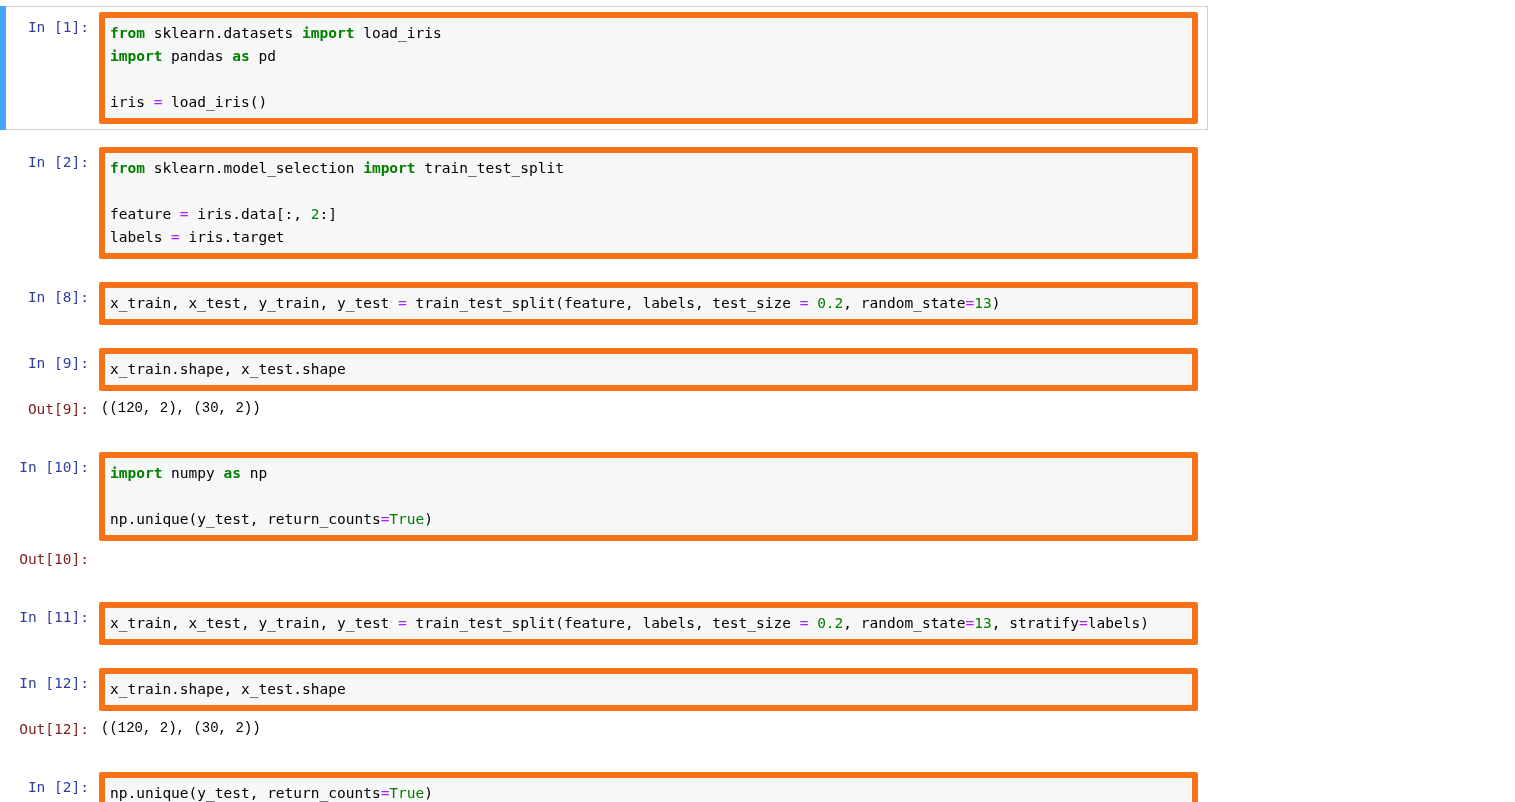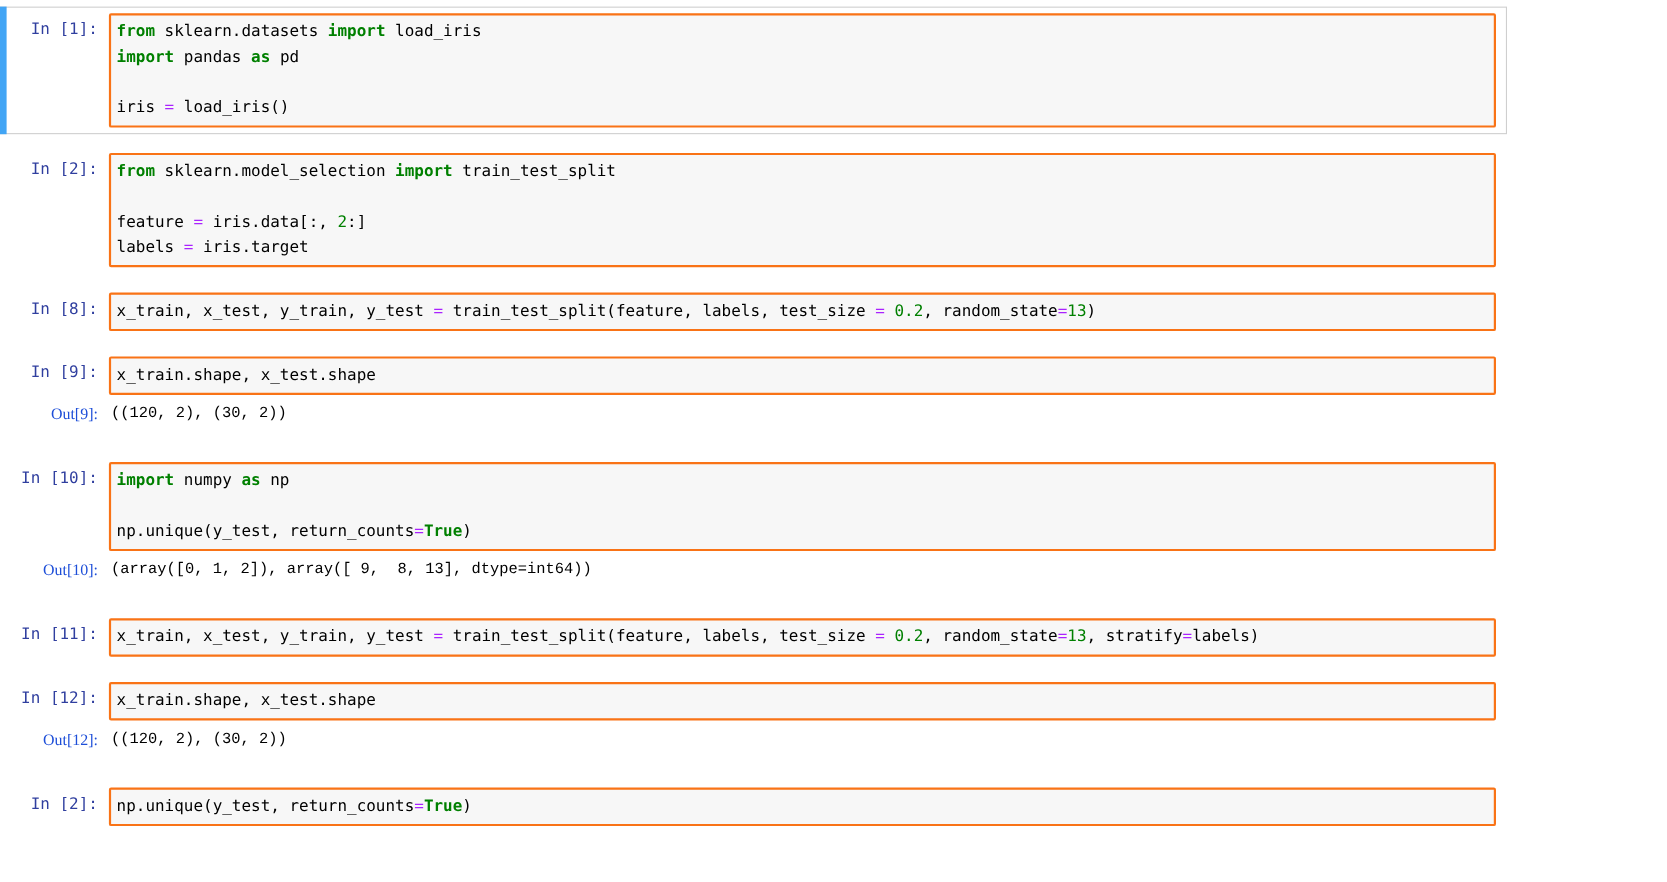--- a/index.html
+++ b/index.html
@@ -20,21 +20,21 @@
     box-sizing: border-box;
   }
 
   
   .cell {
     position: relative;
     display: block;
     padding: 5px 9px 5px 10px;
     box-sizing: border-box;
     border: 1px solid transparent;
-    width: 1370px;
+    width: 1208px;
     margin-left: 0px;
   }
   .cell.selected {
     border-color: #cfcfcf;
     background: #ffffff;
   }
   .cell.selected::before {
     content: "";
     position: absolute;
     left: -1px;
@@ -61,29 +61,28 @@
     font-size: 14.5px;
     line-height: 20px;
     white-space: nowrap;
     letter-spacing: 0px;
   }
   .prompt.in {
     color: #303f9f;
     padding-top: 5px;
   }
   .prompt.out {
-    color: #1d4ed8;
+    color: #7f1d1d;
     padding-top: 1px;
-    font-family: Liberation Serif, serif;
   }
 
   .code-box {
     flex: 1 1 auto;
     background: #f7f7f7;
-    border: 2px solid #f97316;
+    border: 6px solid #f97316;
     border-radius: 2px;
     padding: 4px 4px 4px 5px;
     box-sizing: border-box;
     max-width: 1333px;
     overflow: hidden;
   }
   pre.code {
     margin: 0;
     font-family: "DejaVu Sans Mono", monospace;
     font-size: 14.5px;
@@ -105,21 +104,21 @@
     padding-left: 2px;
     font-family: Liberation Mono, monospace;
     font-size: 14px;
     line-height: 20px;
     color: #000000;
     white-space: pre;
   }
 
   
   .k  { color: #008000; font-weight: bold; }   
-  .kc { color: #008000; font-weight: bold; }   
+  .kc { color: #008000; font-weight: normal; }   
   .o  { color: #aa22ff; }                      
   .n  { color: #008000; }                      
   .p  { color: #000000; }
 
   .spacer-sm { height: 11px; }
   .spacer-lg { height: 21px; }
 </style>
 </head>
 <body>
 
@@ -174,21 +173,20 @@
       <div class="input-row">
         <div class="prompt in">In [10]:</div>
         <div class="code-box">
           <pre class="code"><span class="k">import</span><span class="p"> numpy </span><span class="k">as</span><span class="p"> np</span>
 <span class="p"></span>
 <span class="p">np.unique(y_test, return_counts</span><span class="o">=</span><span class="kc">True</span><span class="p">)</span></pre>
         </div>
       </div>
       <div class="output-row">
         <div class="prompt out">Out[10]:</div>
-        <pre class="output">(array([0, 1, 2]), array([ 9,  8, 13], dtype=int64))</pre>
       </div>
     </div>
     <div class="spacer-lg"></div>
     <div class="cell">
       <div class="input-row">
         <div class="prompt in">In [11]:</div>
         <div class="code-box">
           <pre class="code"><span class="p">x_train, x_test, y_train, y_test </span><span class="o">=</span><span class="p"> train_test_split(feature, labels, test_size </span><span class="o">=</span><span class="p"> </span><span class="n">0.2</span><span class="p">, random_state</span><span class="o">=</span><span class="n">13</span><span class="p">, stratify</span><span class="o">=</span><span class="p">labels)</span></pre>
         </div>
       </div>

